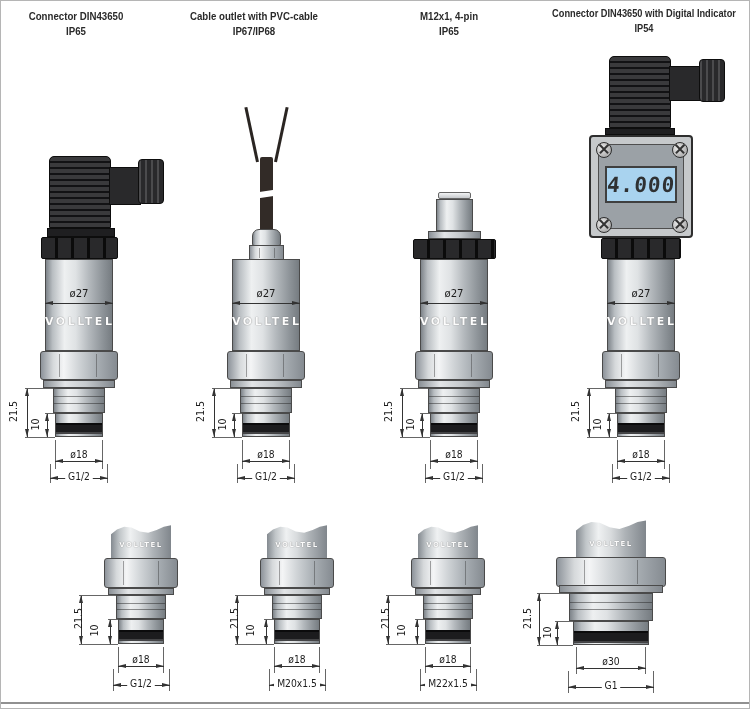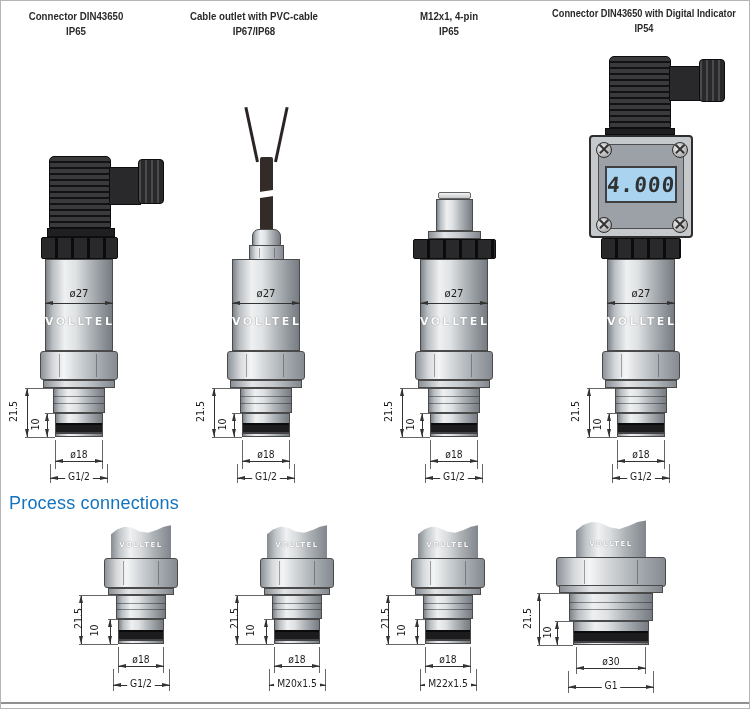--- a/index.html
+++ b/index.html
@@ -269,21 +269,20 @@
     <i class="s ar" style="left:94px;top:458px;"></i>
     <span class="t dim" style="left:44px;top:448px;width:68px;">ø18</span>
     <i class="s ext" style="left:49px;top:463px;width:1px;height:19px;"></i>
     <i class="s ext" style="left:106px;top:463px;width:1px;height:19px;"></i>
     <i class="s ln" style="left:49px;top:477px;width:58px;height:1px;"></i>
     <i class="s al" style="left:49px;top:475px;"></i>
     <i class="s ar" style="left:99px;top:475px;"></i>
     <span class="t dim" style="left:44px;top:470px;width:68px;"><span class="onln">G1/2</span></span>
   </div>
 
-  <span class="t sec" style="left:8px;top:492px;">Process connections</span>
 
   <div class="col" style="left:60px;">
     <i class="s tube" style="left:50px;top:523px;width:60px;height:34px;"></i>
     <span class="t brand" style="left:50px;top:540px;width:60px;font-size:7px;letter-spacing:1.5px;">VOLLTEL</span>
     <i class="s metalh" style="left:43px;top:557px;width:74px;height:30px;border-radius:3px;">
       <i class="facet" style="left:25%;top:2px;bottom:2px;"></i>
       <i class="facet" style="left:74%;top:2px;bottom:2px;"></i>
     </i>
     <i class="s plate" style="left:47px;top:587px;width:66px;height:7px;"></i>
     <i class="s metal" style="left:55px;top:594px;width:50px;height:24px;">

